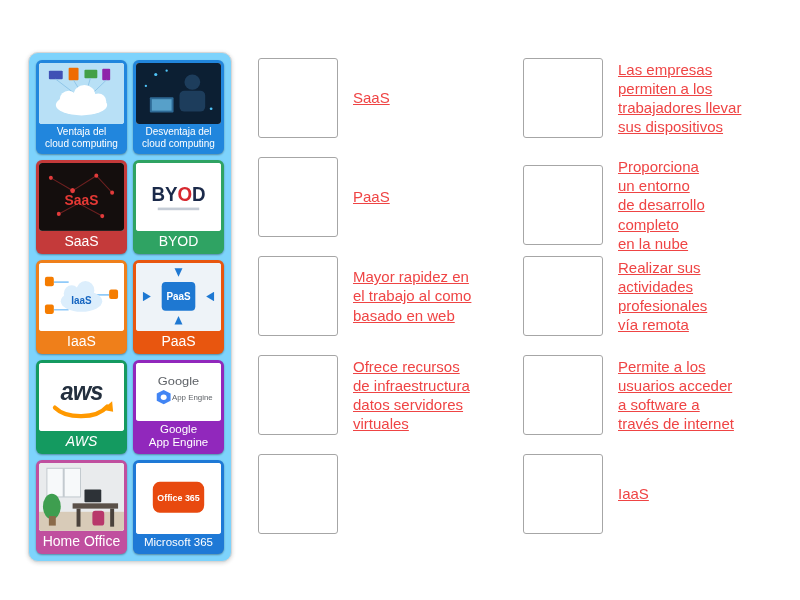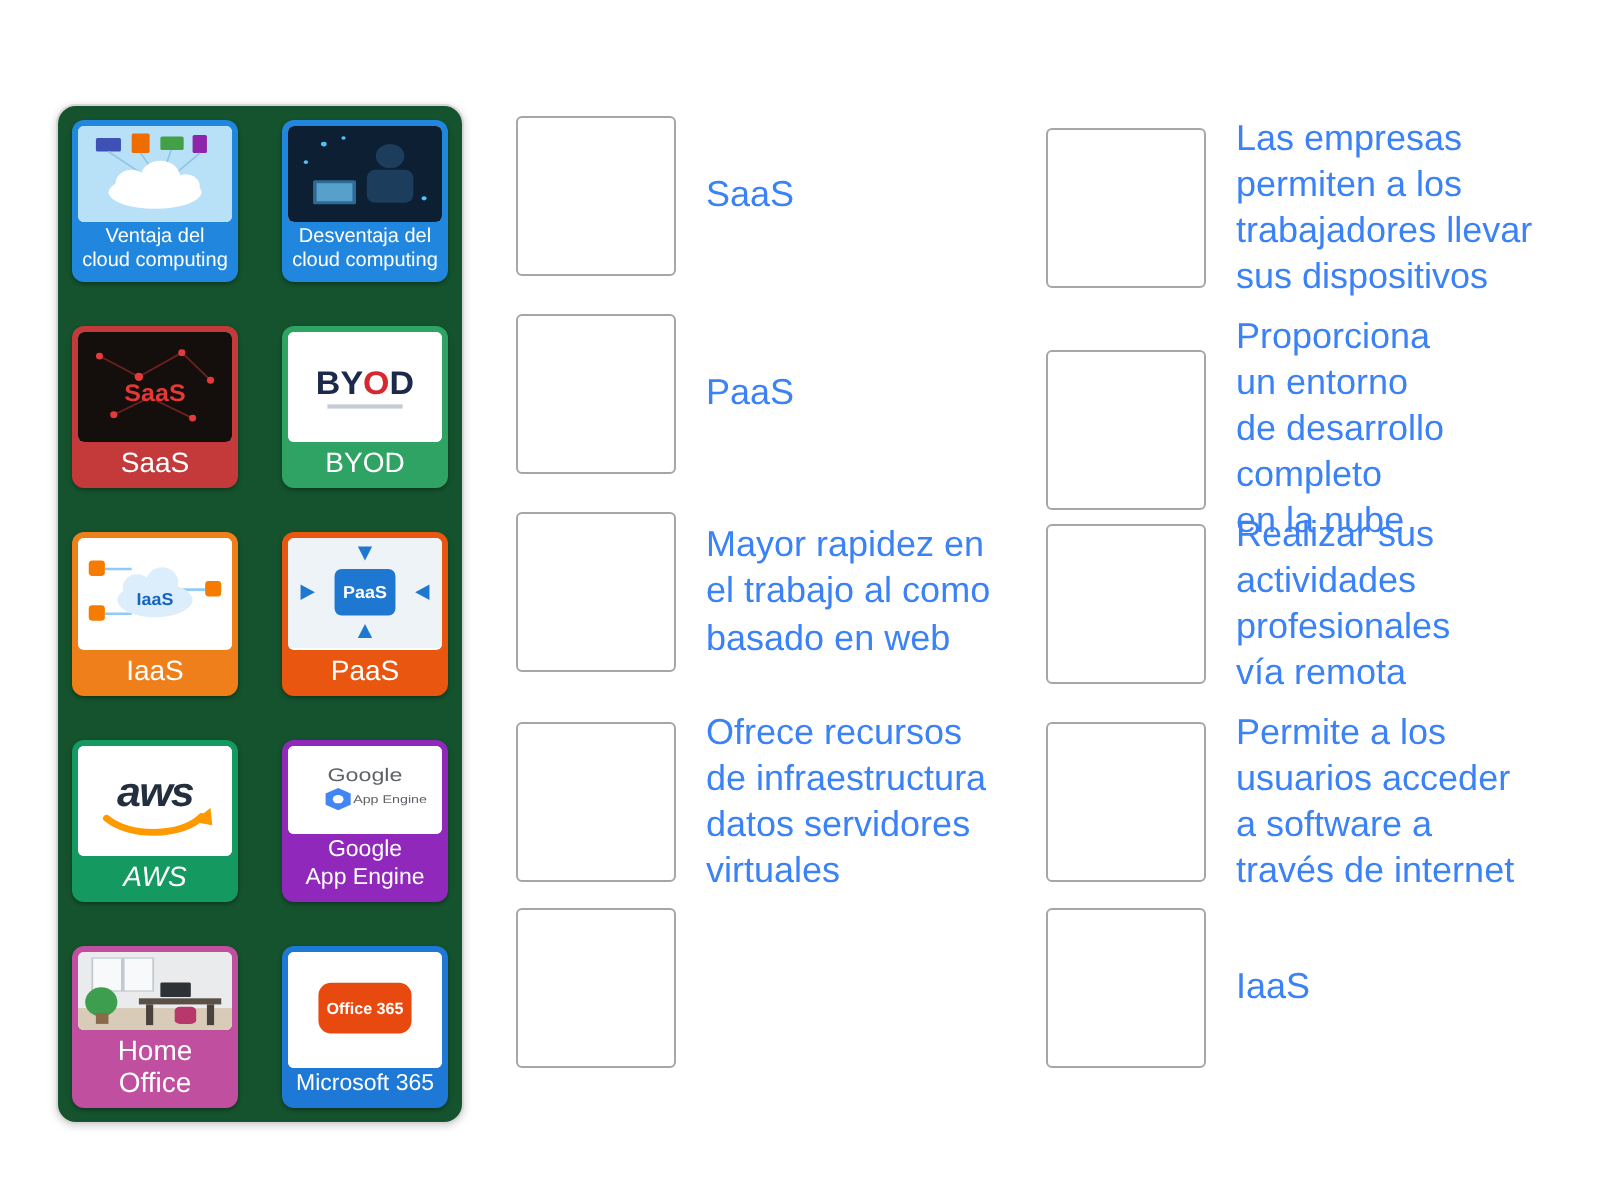--- a/index.html
+++ b/index.html
@@ -15,29 +15,29 @@
   svg text { font-family: "Liberation Sans", sans-serif; }
 
   
   .panel {
     position: absolute;
     left: 28px;
     top: 52px;
     width: 204px;
     height: 510px;
     box-sizing: border-box;
-    background: #14532d;
+    background: #7dd3fc;
     border: 1px solid #d6d6d6;
     border-radius: 10px;
     box-shadow: 0 1px 4px rgba(0,0,0,.18);
     padding: 7px;
     display: grid;
     grid-template-columns: repeat(2, 1fr);
     grid-auto-rows: 1fr;
-    gap: 22px;
+    gap: 6px;
   }
   .tile {
     border-radius: 6px;
     padding: 3px;
     box-sizing: border-box;
     display: flex;
     flex-direction: column;
     box-shadow: 0 1px 2px rgba(0,0,0,.35);
     cursor: grab;
     min-height: 0;
@@ -79,25 +79,26 @@
     width: 80px;
     height: 80px;
     flex: none;
     box-sizing: border-box;
     background: #ffffff;
     border: 1px solid #a6a6a6;
     border-radius: 3px;
   }
   .match-label {
     margin-left: 15px;
-    font-size: 18px;
+    font-size: 15px;
     line-height: 1.28;
-    color: #3b82f6;
+    color: #ef4444;
     white-space: pre-line;
     width: 175px;
+    text-decoration: underline;
   }
 </style>
 </head>
 <body>
 
 <div class="panel">
 
   <div class="tile" style="background: rgb(33, 134, 221);">
     <div class="tile-img">
       <svg viewBox="0 0 86 64" preserveAspectRatio="none">

